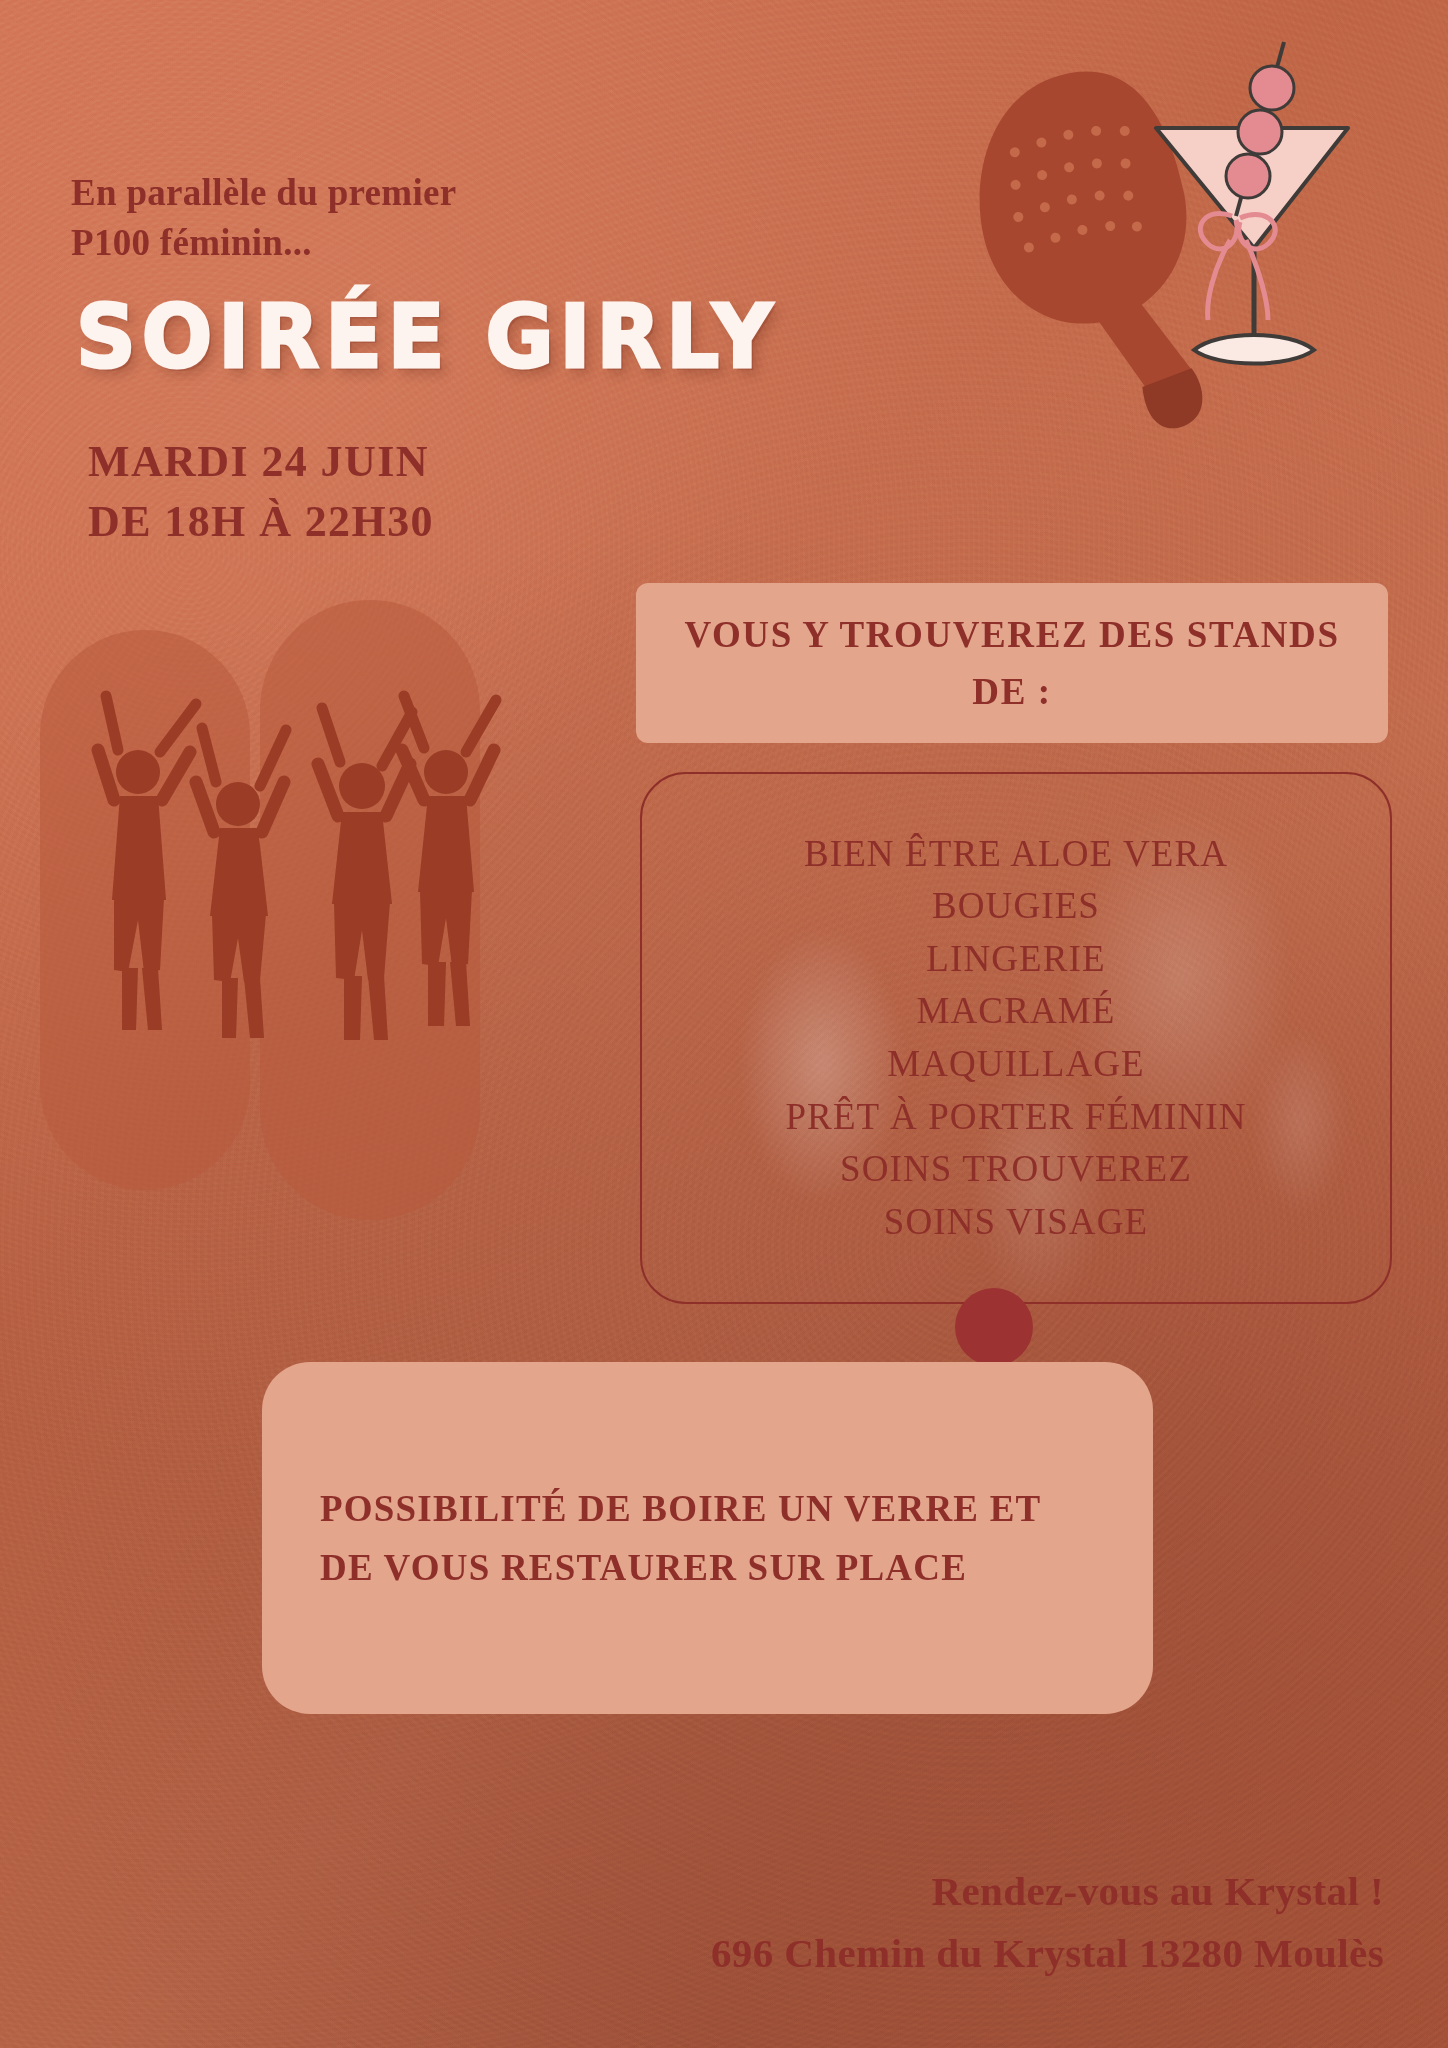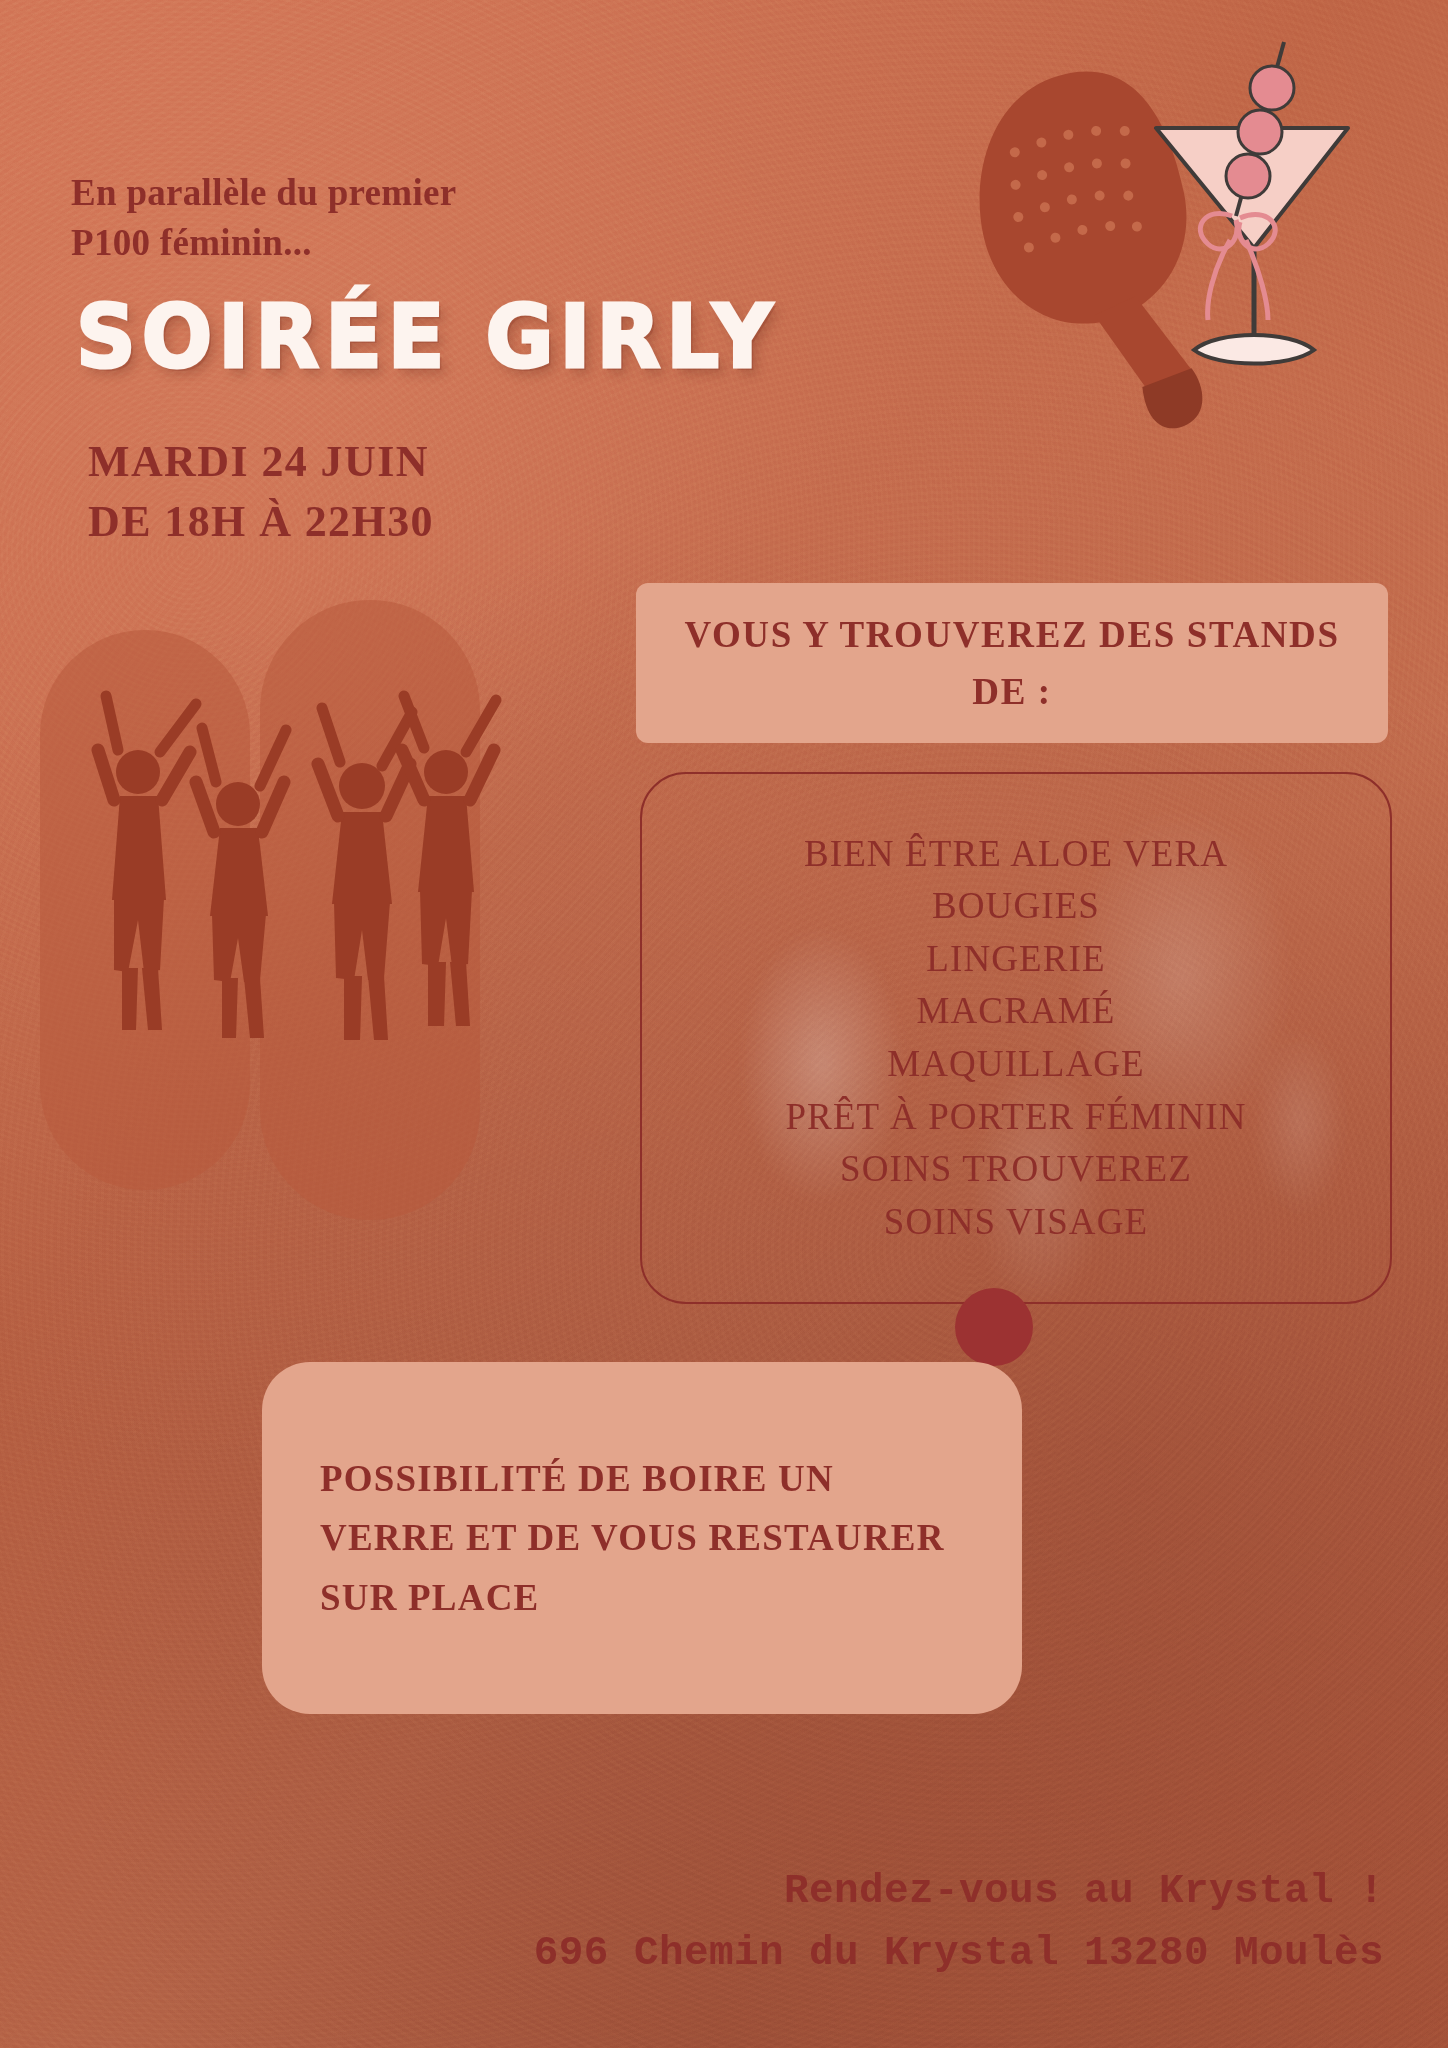--- a/index.html
+++ b/index.html
@@ -146,21 +146,21 @@
     width: 78px;
     height: 78px;
     border-radius: 50%;
     background: #9c3232;
   }
 
   .box-food {
     position: absolute;
     left: 262px;
     top: 1362px;
-    width: 760px;
+    width: 891px;
     height: 352px;
     background: #e3a58c;
     border-radius: 48px;
     display: flex;
     align-items: center;
     color: #8e2f2a;
     font-weight: bold;
     font-size: 37px;
     line-height: 1.6;
     letter-spacing: 1.2px;
@@ -172,21 +172,20 @@
   .footer {
     position: absolute;
     right: 64px;
     bottom: 64px;
     text-align: right;
     color: #8e2f2a;
     font-weight: bold;
     font-size: 41px;
     line-height: 1.5;
     letter-spacing: .4px;
-    font-family: Liberation Mono, monospace;
   }
 
   
   #racket-art {
     position: absolute;
     right: 20px;
     top: 20px;
     width: 460px;
     height: 430px;
   }

